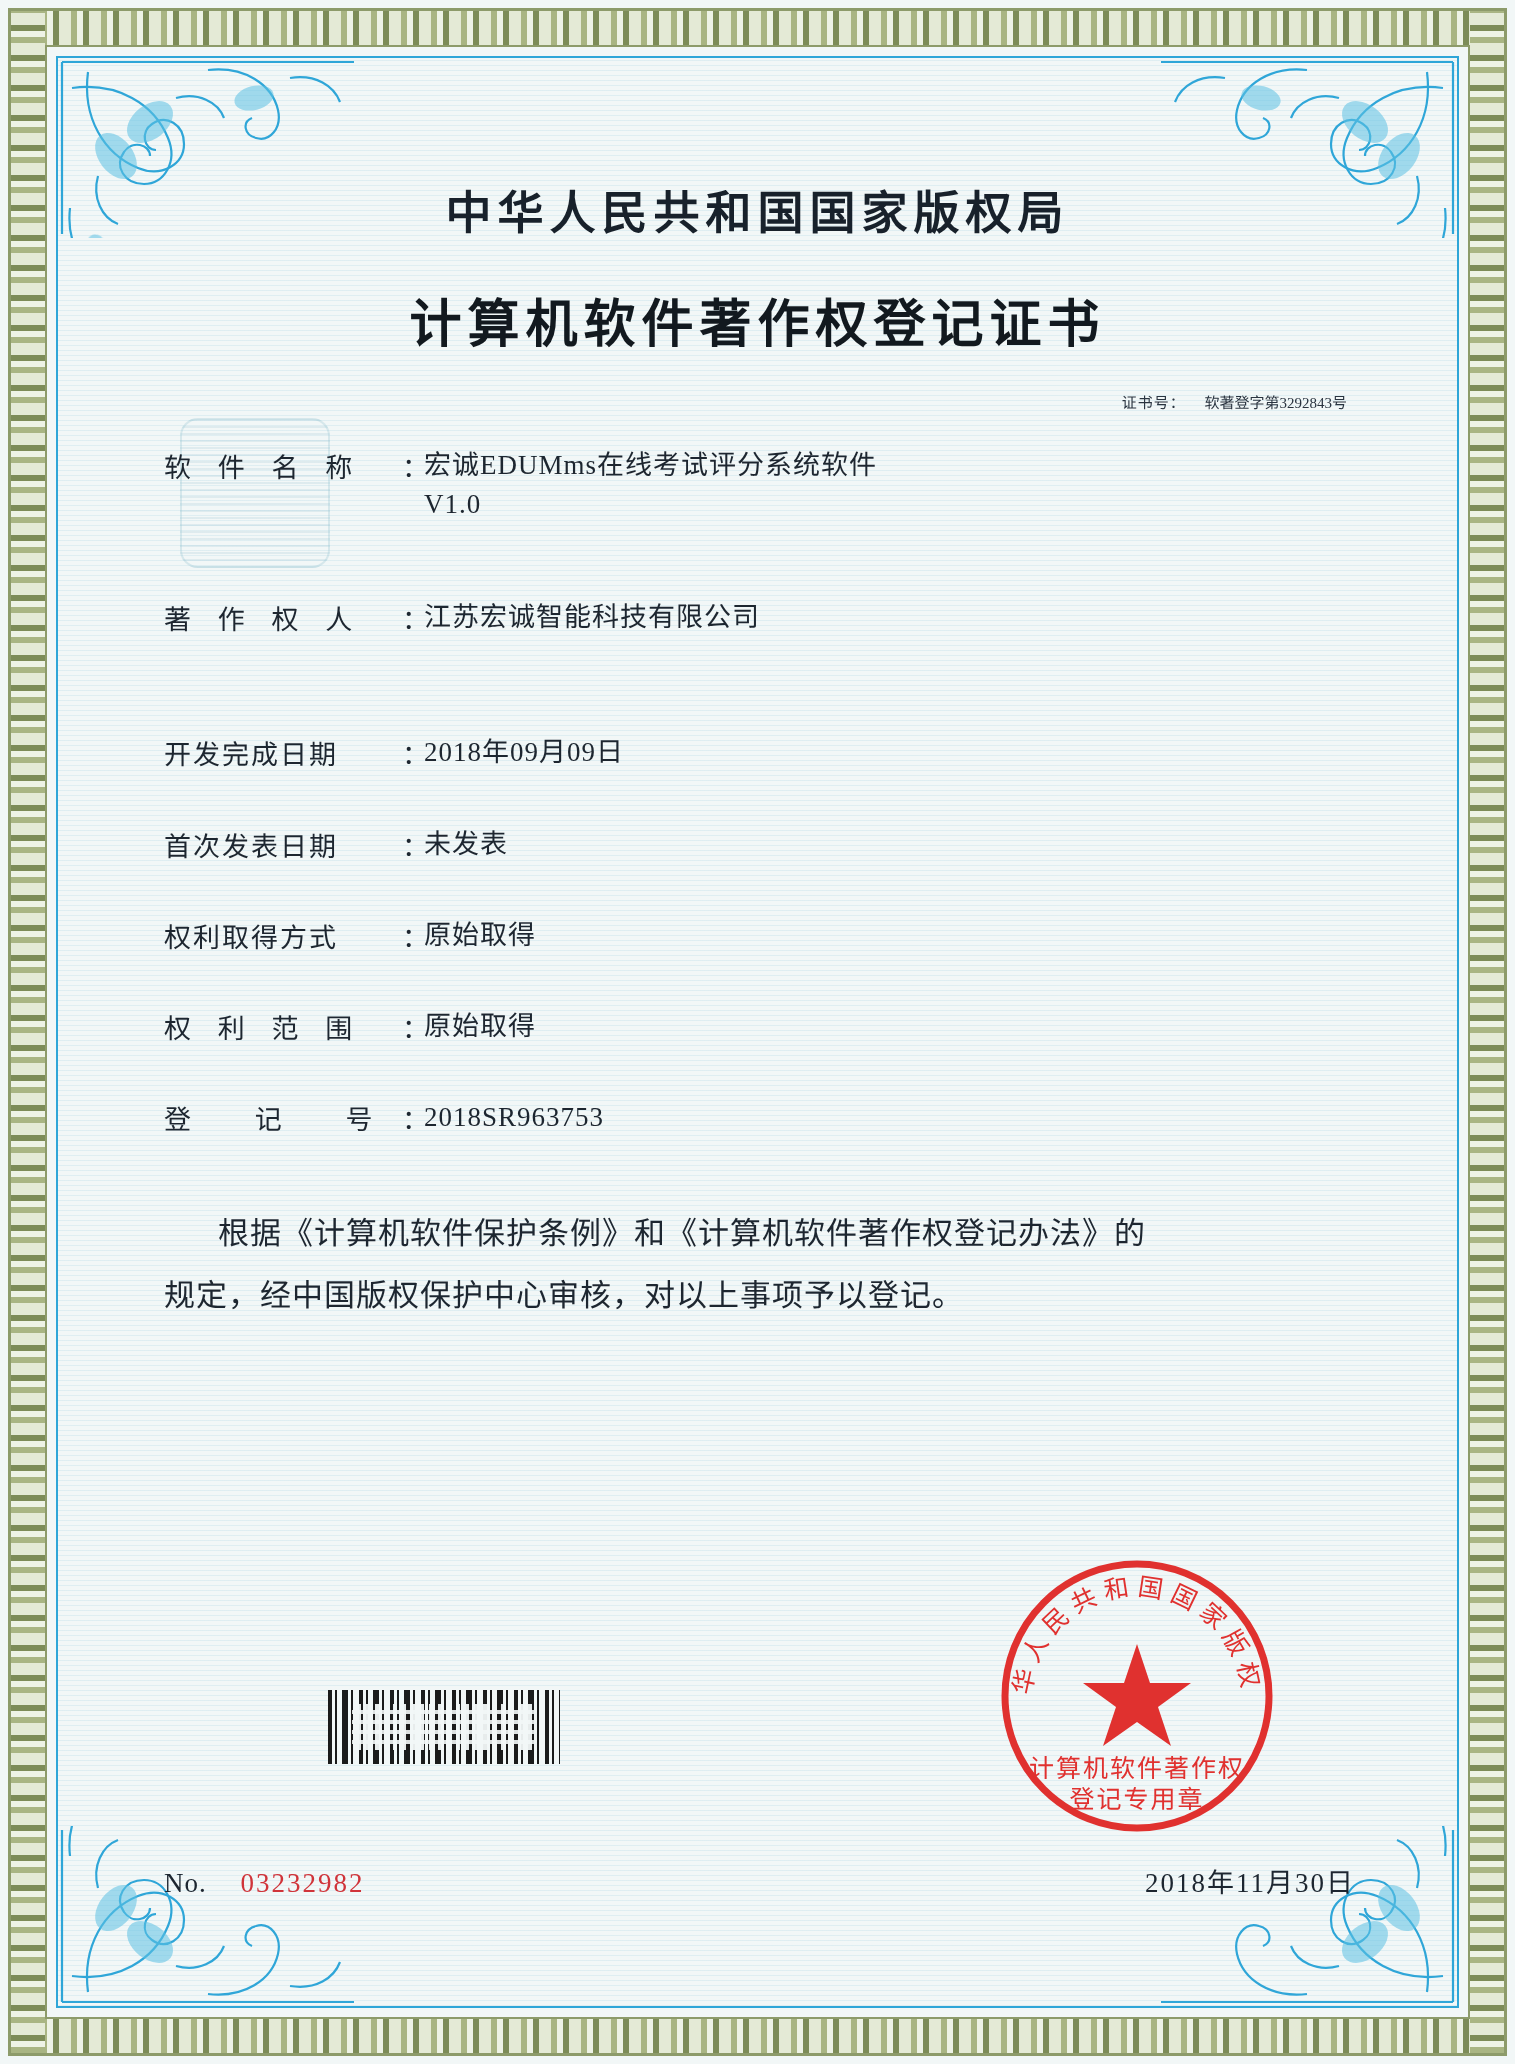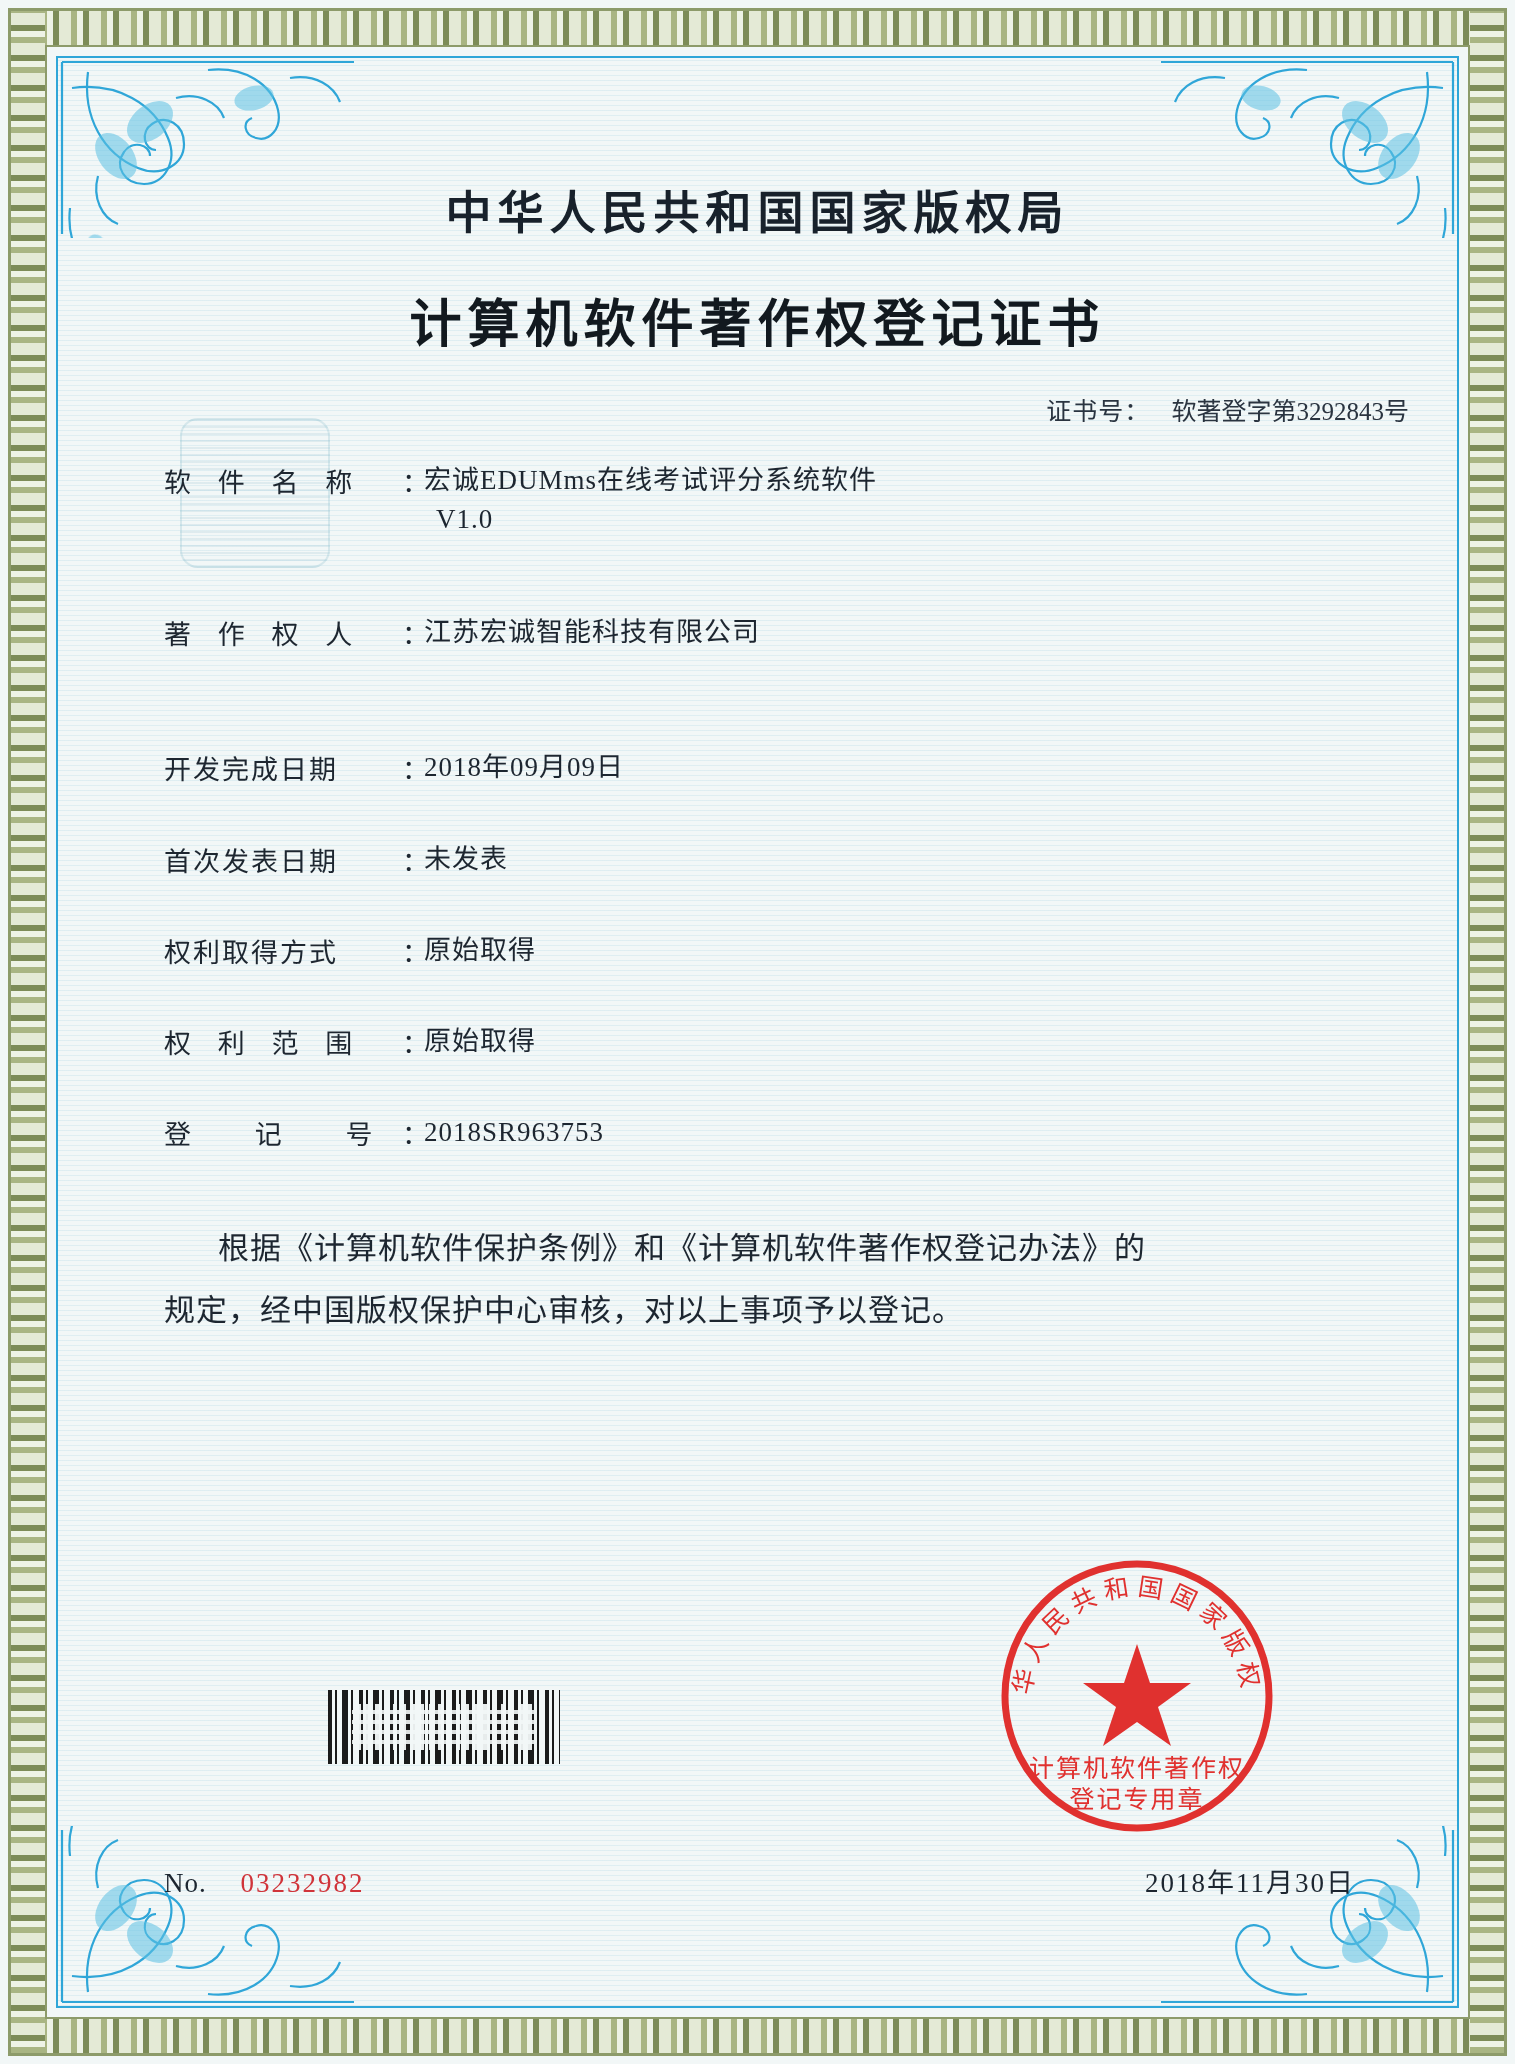--- a/index.html
+++ b/index.html
@@ -103,22 +103,22 @@
     font-size: 52px;
     font-weight: bold;
     letter-spacing: 6px;
     color: #12191f;
     margin-top: 40px;
   }
 
   .cert-no-row {
     margin-top: 34px;
     text-align: right;
-    padding-right: 50px;
-    font-size: 25px;
+    padding-right: 112px;
+    font-size: 15px;
     color: #2a3440;
     letter-spacing: 1px;
   }
   .cert-no-row .cert-no-label { margin-right: 14px; }
   .cert-no-row .cert-no-value { letter-spacing: 0px; }
 
   .fields {
     margin-top: 34px;
     padding-left: 108px;
     padding-right: 86px;
@@ -142,21 +142,21 @@
   .field-colon {
     width: 22px;
     flex: 0 0 22px;
     text-align: left;
   }
   .field-value {
     flex: 1 1 auto;
     letter-spacing: 1px;
     line-height: 1.45;
   }
-  .field-value .v-line2 { display: block; margin-left: 12px; }
+  .field-value .v-line2 { display: block; }
   .gap-md { height: 74px; }
   .gap-lg { height: 96px; }
 
   .row-spaced { margin-bottom: 52px; }
 
   .statement {
     margin-top: 66px;
     padding-left: 108px;
     padding-right: 104px;
     font-size: 31px;

